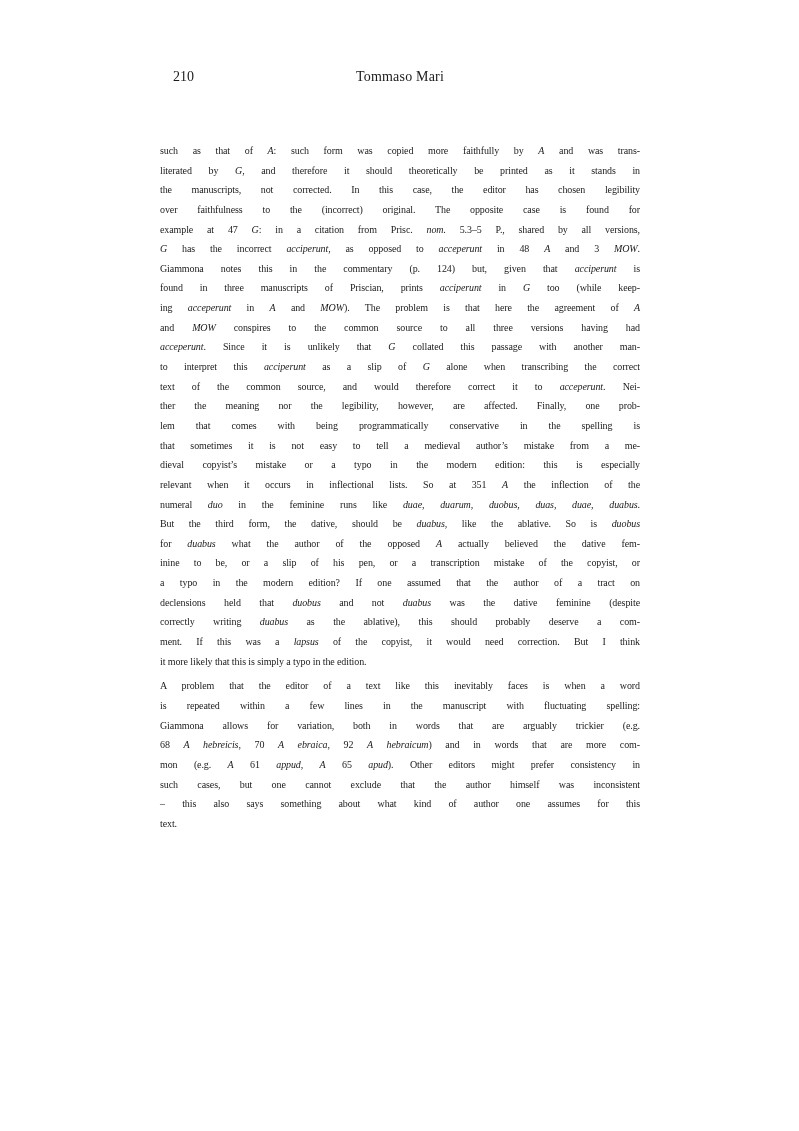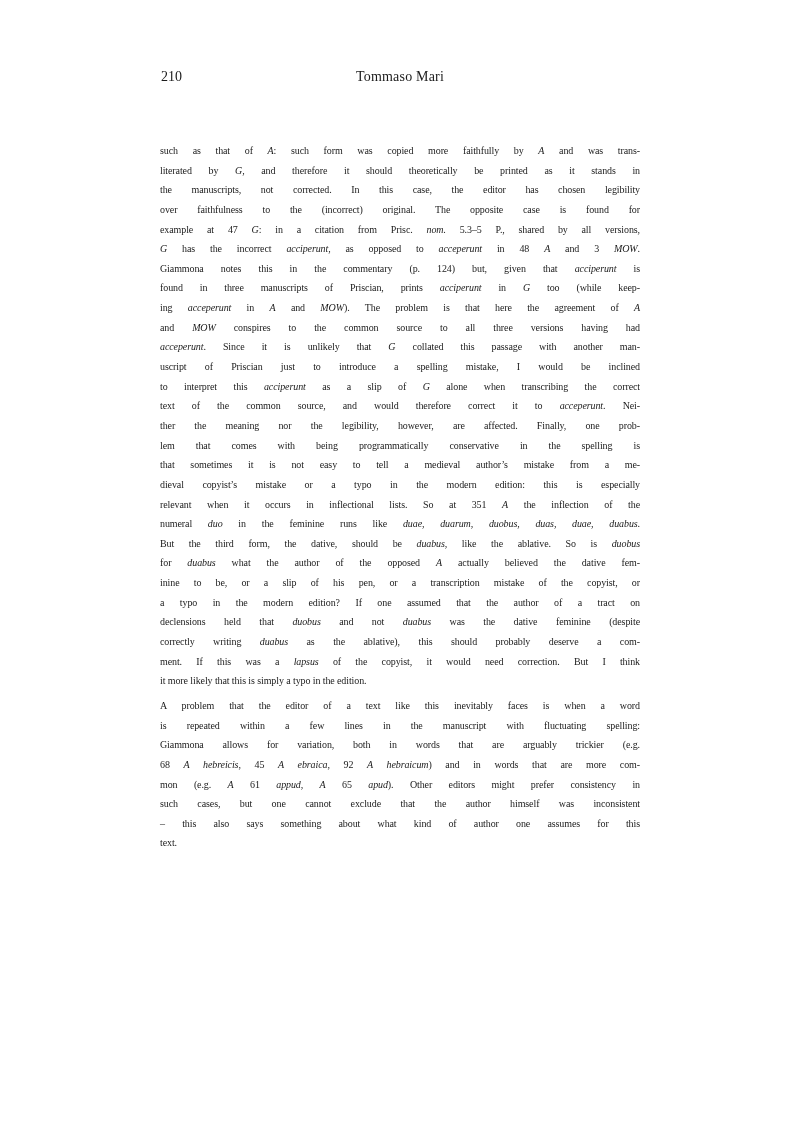--- a/index.html
+++ b/index.html
@@ -19,21 +19,21 @@
   .header {
     position: absolute;
     top: 69px;
     left: 160px;
     width: 480px;
     height: 18px;
     font-size: 14px;
   }
   .page-number {
     position: absolute;
-    left: 1px;
+    left: 13px;
     top: 0;
   }
   .running-title {
     position: absolute;
     left: 0;
     right: 0;
     top: 0;
     text-align: center;
     letter-spacing: 0.2px;
   }
@@ -74,21 +74,20 @@
         <div class="line"><span>literated by </span><span class="it">G</span><span>, and therefore it should theoretically be printed as it stands in</span></div>
         <div class="line"><span>the manuscripts, not corrected. In this case, the editor has chosen legibility</span></div>
         <div class="line"><span>over faithfulness to the (incorrect) original. The opposite case is found for</span></div>
         <div class="line"><span>example at 47 </span><span class="it">G</span><span>: in a citation from Prisc. </span><span class="it">nom.</span><span> 5.3–5 P., shared by all versions,</span></div>
         <div class="line"><span class="it">G</span><span> has the incorrect </span><span class="it">acciperunt</span><span>, as opposed to </span><span class="it">acceperunt</span><span> in 48 </span><span class="it">A</span><span> and 3 </span><span class="it">MOW</span><span>.</span></div>
         <div class="line"><span>Giammona notes this in the commentary (p. 124) but, given that </span><span class="it">acciperunt</span><span> is</span></div>
         <div class="line"><span>found in three manuscripts of Priscian, prints </span><span class="it">acciperunt</span><span> in </span><span class="it">G</span><span> too (while keep-</span></div>
         <div class="line"><span>ing </span><span class="it">acceperunt</span><span> in </span><span class="it">A</span><span> and </span><span class="it">MOW</span><span>). The problem is that here the agreement of </span><span class="it">A</span></div>
         <div class="line"><span>and </span><span class="it">MOW</span><span> conspires to the common source to all three versions having had</span></div>
         <div class="line"><span class="it">acceperunt</span><span>. Since it is unlikely that </span><span class="it">G</span><span> collated this passage with another man-</span></div>
-        <div class="line"><span>uscript of Priscian just to introduce a spelling mistake, I would be inclined</span></div>
         <div class="line"><span>to interpret this </span><span class="it">acciperunt</span><span> as a slip of </span><span class="it">G</span><span> alone when transcribing the correct</span></div>
         <div class="line"><span>text of the common source, and would therefore correct it to </span><span class="it">acceperunt</span><span>. Nei-</span></div>
         <div class="line"><span>ther the meaning nor the legibility, however, are affected. Finally, one prob-</span></div>
         <div class="line"><span>lem that comes with being programmatically conservative in the spelling is</span></div>
         <div class="line"><span>that sometimes it is not easy to tell a medieval author’s mistake from a me-</span></div>
         <div class="line"><span>dieval copyist’s mistake or a typo in the modern edition: this is especially</span></div>
         <div class="line"><span>relevant when it occurs in inflectional lists. So at 351 </span><span class="it">A</span><span> the inflection of the</span></div>
         <div class="line"><span>numeral </span><span class="it">duo</span><span> in the feminine runs like </span><span class="it">duae, duarum, duobus, duas, duae, duabus</span><span>.</span></div>
         <div class="line"><span>But the third form, the dative, should be </span><span class="it">duabus</span><span>, like the ablative. So is </span><span class="it">duobus</span></div>
         <div class="line"><span>for </span><span class="it">duabus</span><span> what the author of the opposed </span><span class="it">A</span><span> actually believed the dative fem-</span></div>
@@ -96,20 +95,20 @@
         <div class="line"><span>a typo in the modern edition? If one assumed that the author of a tract on</span></div>
         <div class="line"><span>declensions held that </span><span class="it">duobus</span><span> and not </span><span class="it">duabus</span><span> was the dative feminine (despite</span></div>
         <div class="line"><span>correctly writing </span><span class="it">duabus</span><span> as the ablative), this should probably deserve a com-</span></div>
         <div class="line"><span>ment. If this was a </span><span class="it">lapsus</span><span> of the copyist, it would need correction. But I think</span></div>
         <div class="line lastline"><span>it more likely that this is simply a typo in the edition.</span></div>
       </div>
       <div class="para">
         <div class="line"><span>A problem that the editor of a text like this inevitably faces is when a word</span></div>
         <div class="line"><span>is repeated within a few lines in the manuscript with fluctuating spelling:</span></div>
         <div class="line"><span>Giammona allows for variation, both in words that are arguably trickier (e.g.</span></div>
-        <div class="line"><span>68 </span><span class="it">A hebreicis</span><span>, 45 </span><span class="it">A ebraica</span><span>, 92 </span><span class="it">A hebraicum</span><span>) and in words that are more com-</span></div>
+        <div class="line"><span>68 </span><span class="it">A hebreicis</span><span>, 70 </span><span class="it">A ebraica</span><span>, 92 </span><span class="it">A hebraicum</span><span>) and in words that are more com-</span></div>
         <div class="line"><span>mon (e.g. </span><span class="it">A</span><span> 61 </span><span class="it">appud</span><span>, </span><span class="it">A</span><span> 65 </span><span class="it">apud</span><span>). Other editors might prefer consistency in</span></div>
         <div class="line"><span>such cases, but one cannot exclude that the author himself was inconsistent</span></div>
         <div class="line"><span>– this also says something about what kind of author one assumes for this</span></div>
         <div class="line lastline"><span>text.</span></div>
       </div>
     </div>
 </div>
 
 </body></html>

